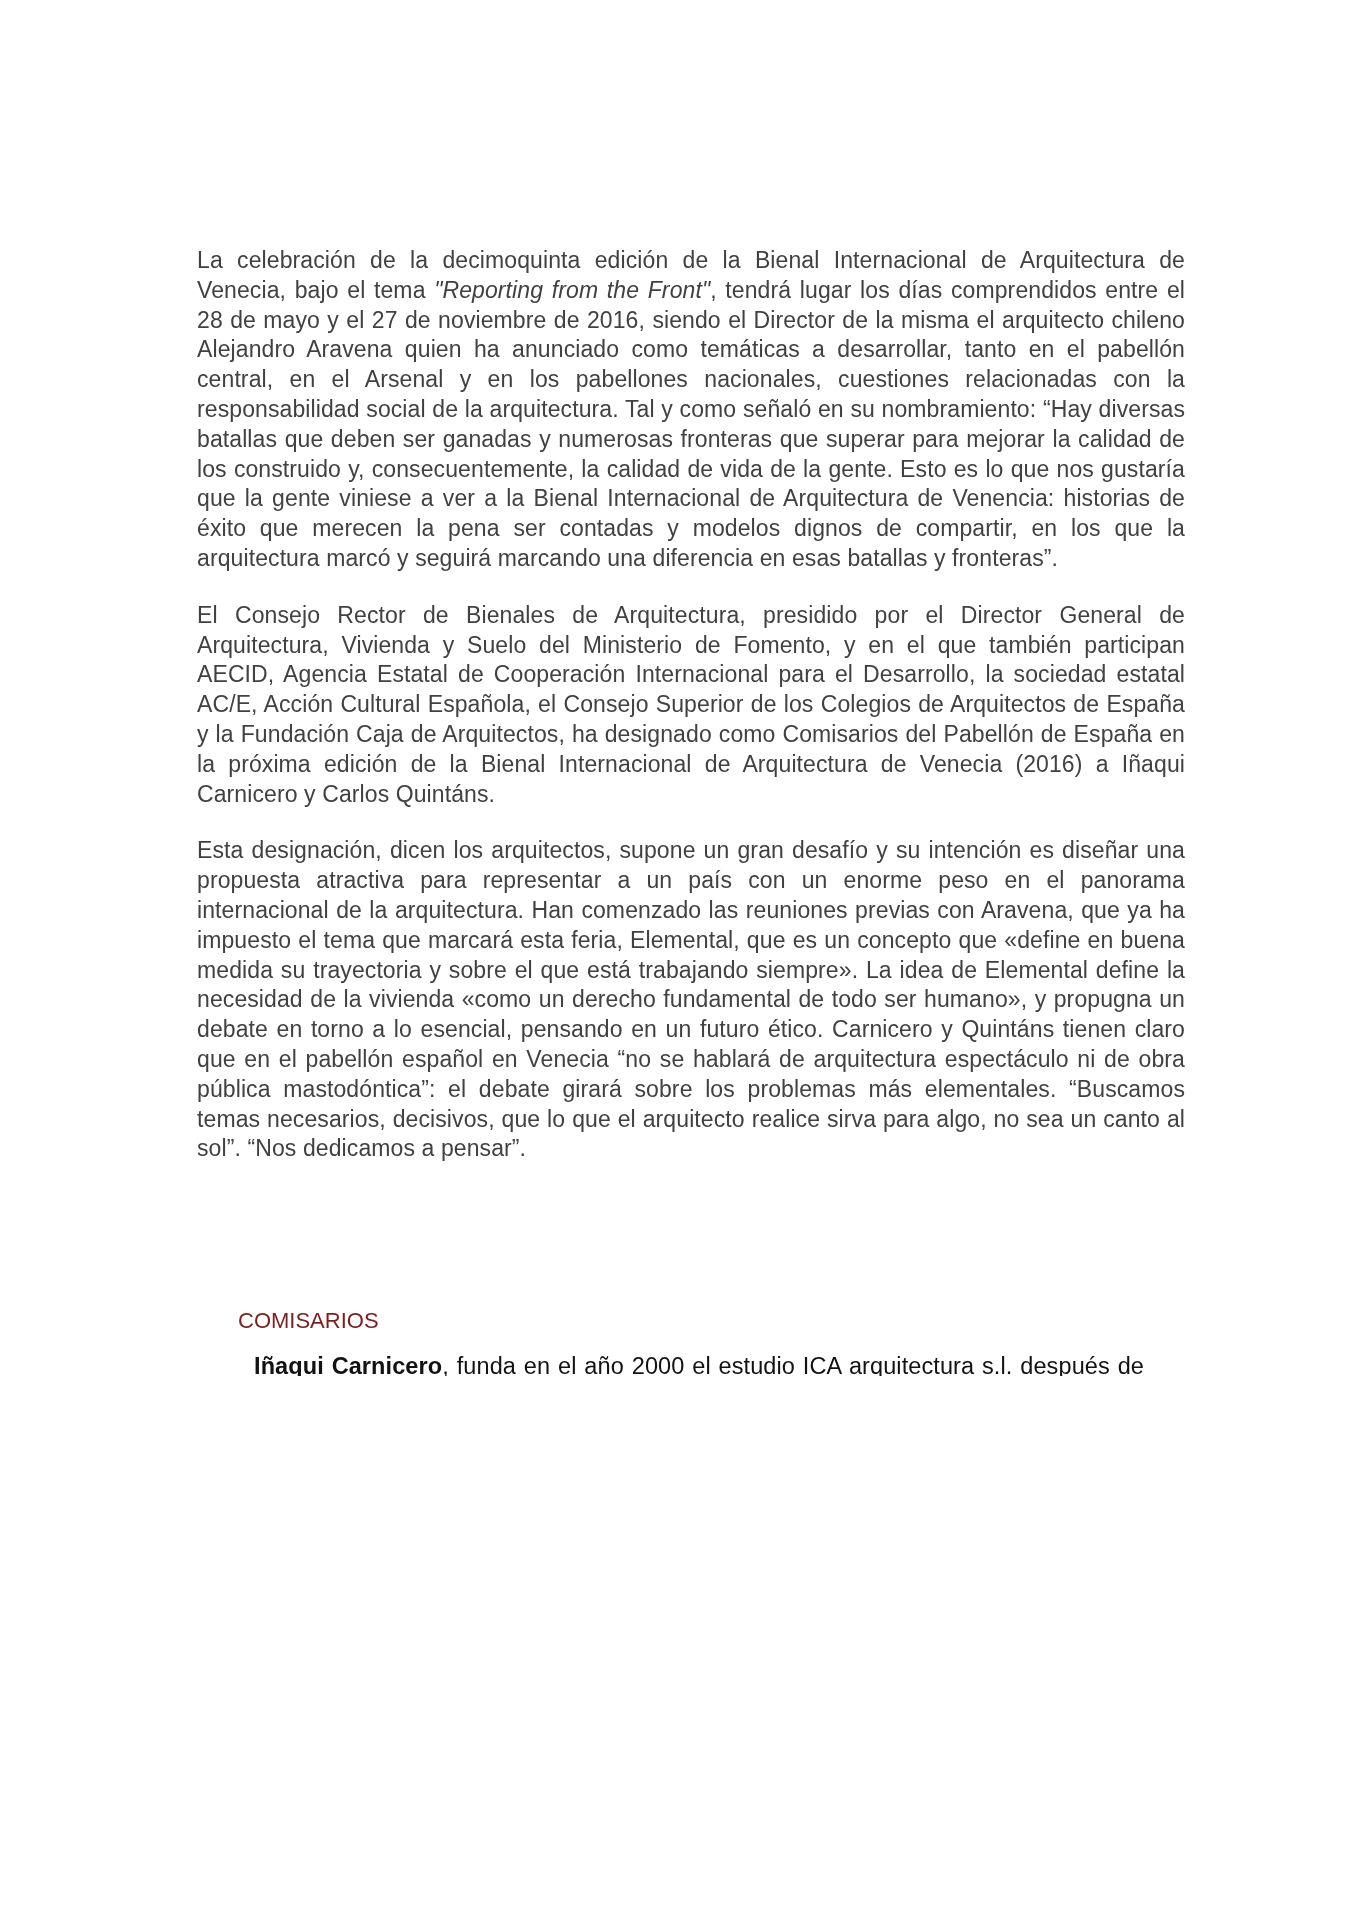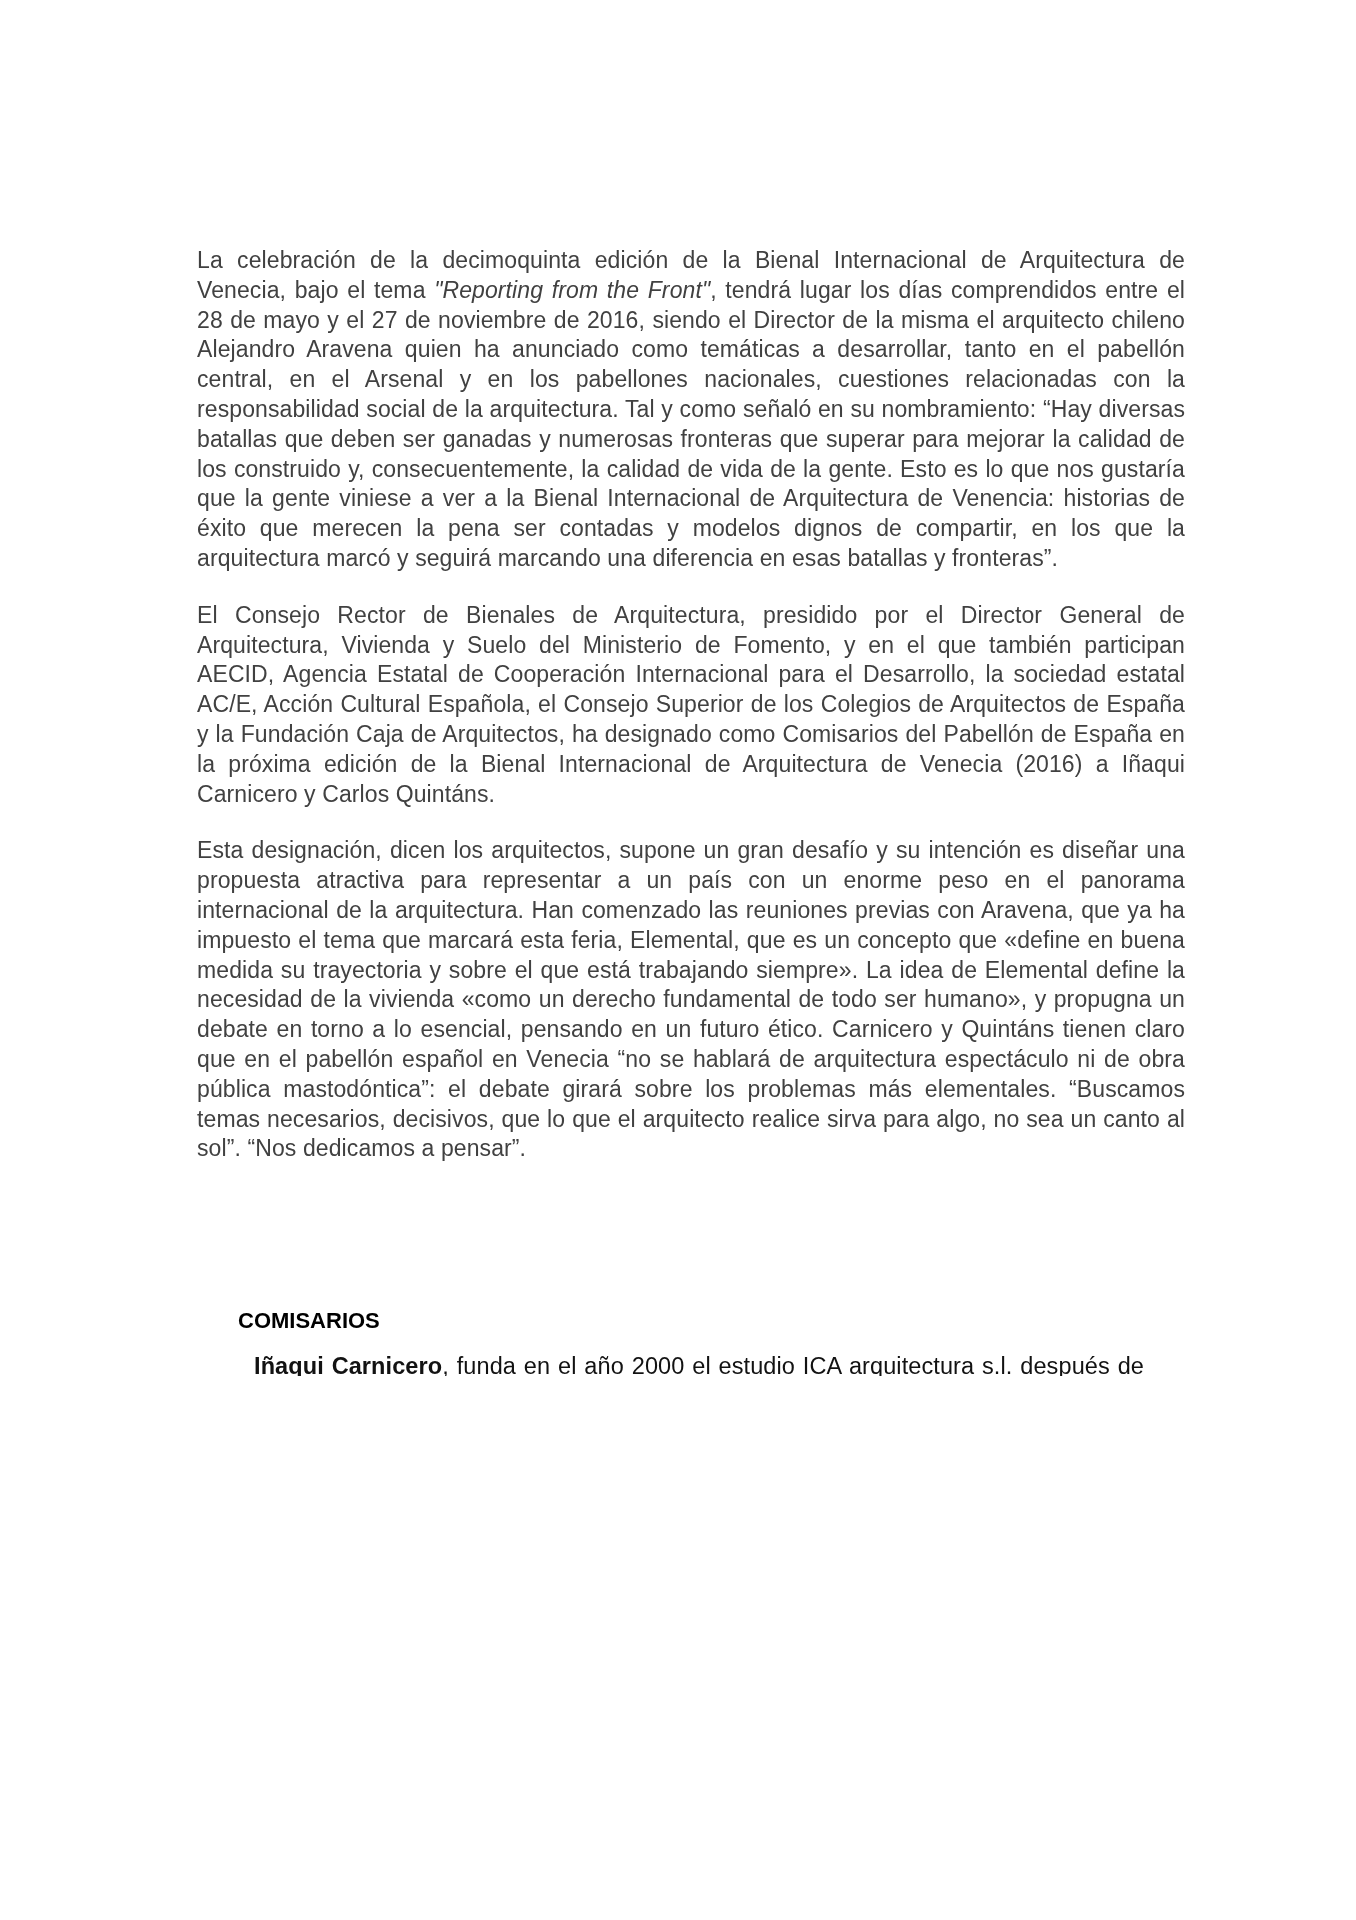--- a/index.html
+++ b/index.html
@@ -29,22 +29,21 @@
   .comisarios-col {
     position: absolute;
     left: 238px;
     top: 1306px;
     width: 922px;
     color: #121212;
   }
   .comisarios-heading {
     font-size: 22px;
     line-height: 29.8px;
-    color: #000000;
-    font-weight: bold;
+    color: #7f1d1d;
   }
   .comisarios-col p {
     margin: 16px;
     font-size: 23.5px;
     line-height: 29.8px;
     text-align: justify;
     color: #121212;
     letter-spacing: 0.1px;
   }
   .comisarios-col strong { font-weight: bold; }

